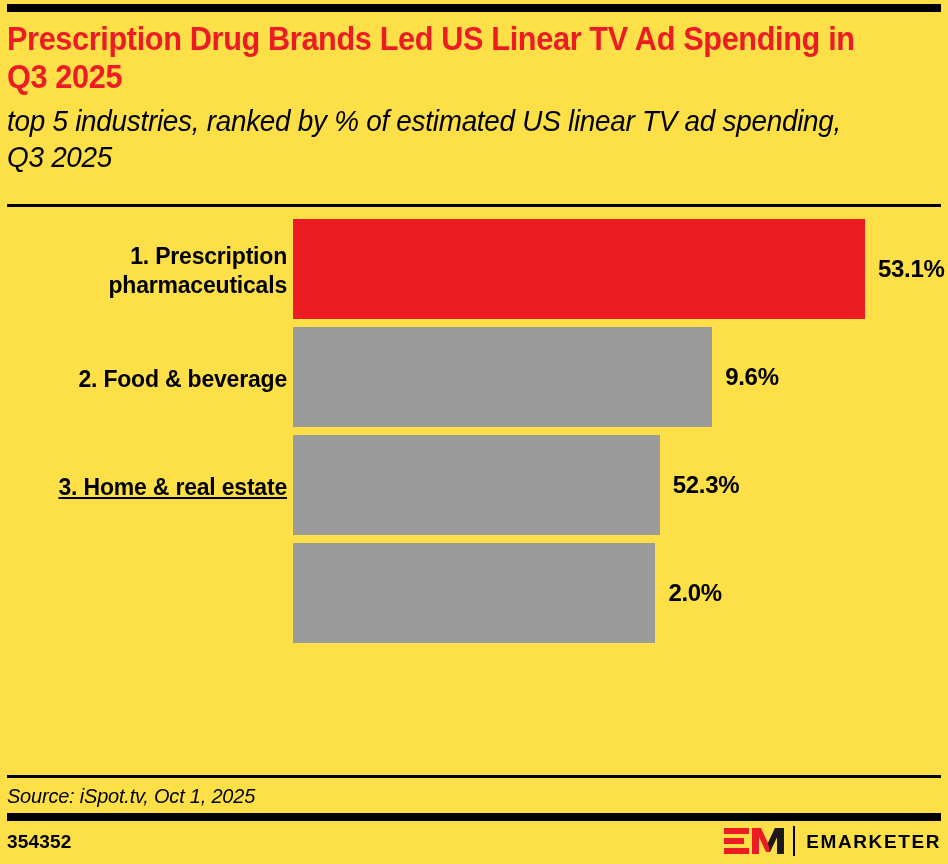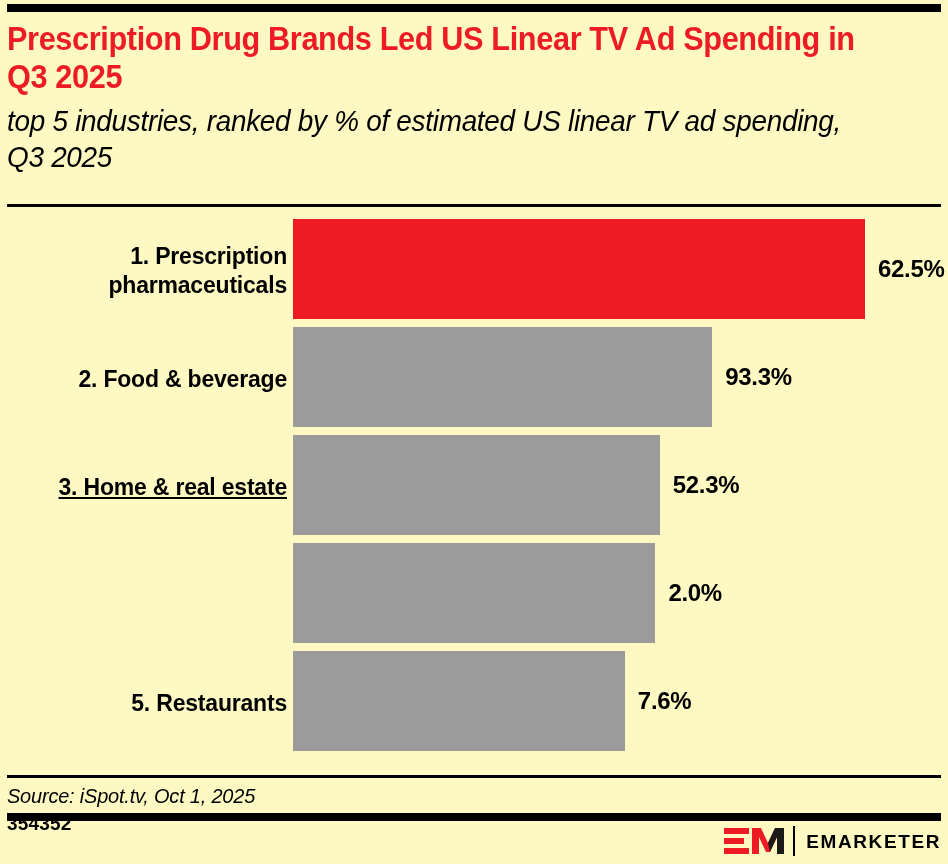--- a/index.html
+++ b/index.html
@@ -5,21 +5,21 @@
   * { margin:0; padding:0; box-sizing:border-box; }
   html, body {
     width:948px; height:864px;
     background:#ffffff;
     font-family:"Liberation Sans", sans-serif;
     overflow:hidden;
   }
   .page {
     position:relative;
     width:948px; height:864px;
-    background:#fef9c3;
+    background:#fde047;
   }
 
   
   .top-rule {
     position:absolute;
     left:7px; top:4px;
     width:934px; height:8px;
     background:#000000;
   }
 
@@ -125,21 +125,21 @@
   .source-rule-bottom {
     position:absolute;
     left:7px; top:813px;
     width:934px; height:8px;
     background:#000000;
   }
 
   
   .footer-id {
     position:absolute;
-    left:7px; top:813px;
+    left:7px; top:831px;
     font-size:19px;
     font-weight:bold;
     color:#000000;
     letter-spacing:0.2px;
   }
   .brand {
     position:absolute;
     right:7px; top:824px;
     height:34px;
     display:flex;
@@ -173,48 +173,41 @@
   </div>
 
   <div class="header-rule"></div>
 
   <div class="plot" id="plot-area">
       <div class="bar-row" style="top: 0px;">
         <div class="bar-label" style="white-space: pre-line;">1. Prescription
 pharmaceuticals</div>
         <div class="bar-track">
           <div class="bar-rect" style="width: 572px; background: rgb(237, 28, 36);"></div>
-          <div class="bar-value">62.5%</div>
+          <div class="bar-value">53.1%</div>
         </div>
       </div>
       <div class="bar-row" style="top: 108px;">
         <div class="bar-label" style="white-space: pre-line;">2. Food &amp; beverage</div>
         <div class="bar-track">
           <div class="bar-rect" style="width: 419.176px; background: rgb(155, 155, 155);"></div>
-          <div class="bar-value">93.3%</div>
+          <div class="bar-value">9.6%</div>
         </div>
       </div>
       <div class="bar-row" style="top: 216px;">
         <div class="bar-label" style="white-space: pre-line; text-decoration: underline;">3. Home &amp; real estate</div>
         <div class="bar-track">
           <div class="bar-rect" style="width: 366.779px; background: rgb(155, 155, 155);"></div>
           <div class="bar-value">52.3%</div>
         </div>
       </div>
       <div class="bar-row" style="top: 324px;">
         <div class="bar-track">
           <div class="bar-rect" style="width: 362.412px; background: rgb(155, 155, 155);"></div>
           <div class="bar-value">2.0%</div>
-        </div>
-      </div>
-      <div class="bar-row" style="top: 432px;">
-        <div class="bar-label" style="white-space: pre-line;">5. Restaurants</div>
-        <div class="bar-track">
-          <div class="bar-rect" style="width: 331.847px; background: rgb(155, 155, 155);"></div>
-          <div class="bar-value">7.6%</div>
         </div>
       </div>
     </div>
 
   <div class="source-rule-top"></div>
   <div class="source-text">Source: iSpot.tv, Oct 1, 2025</div>
   <div class="source-rule-bottom"></div>
 
   <div class="footer-id">354352</div>
 

